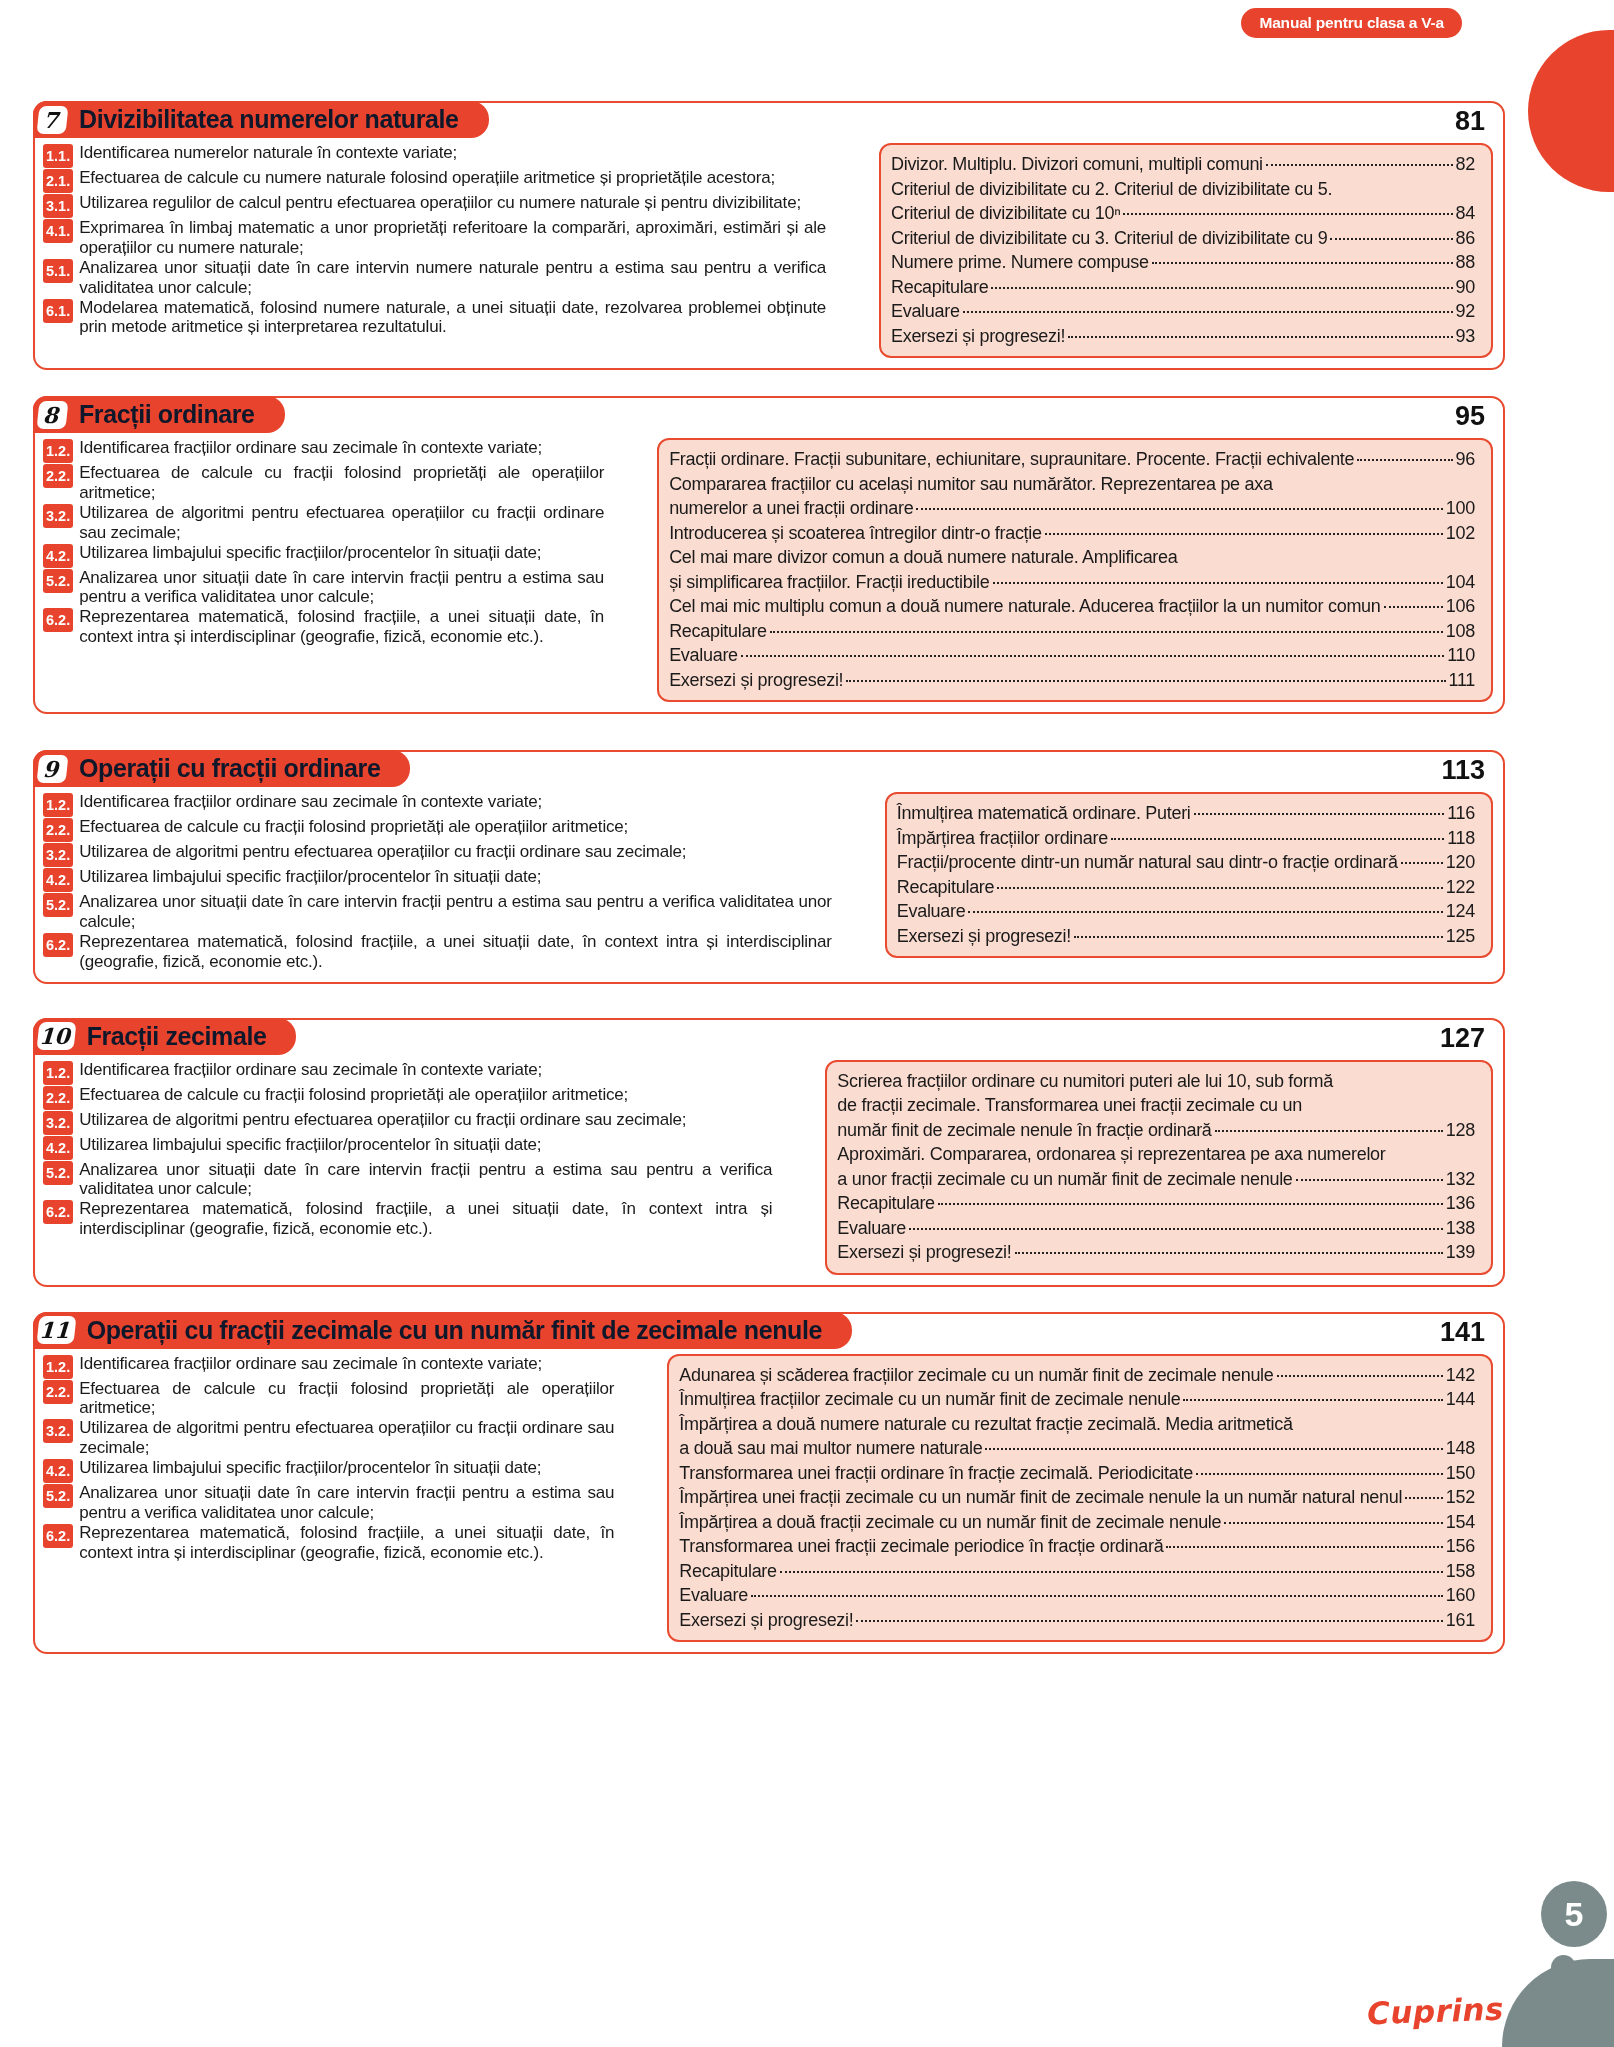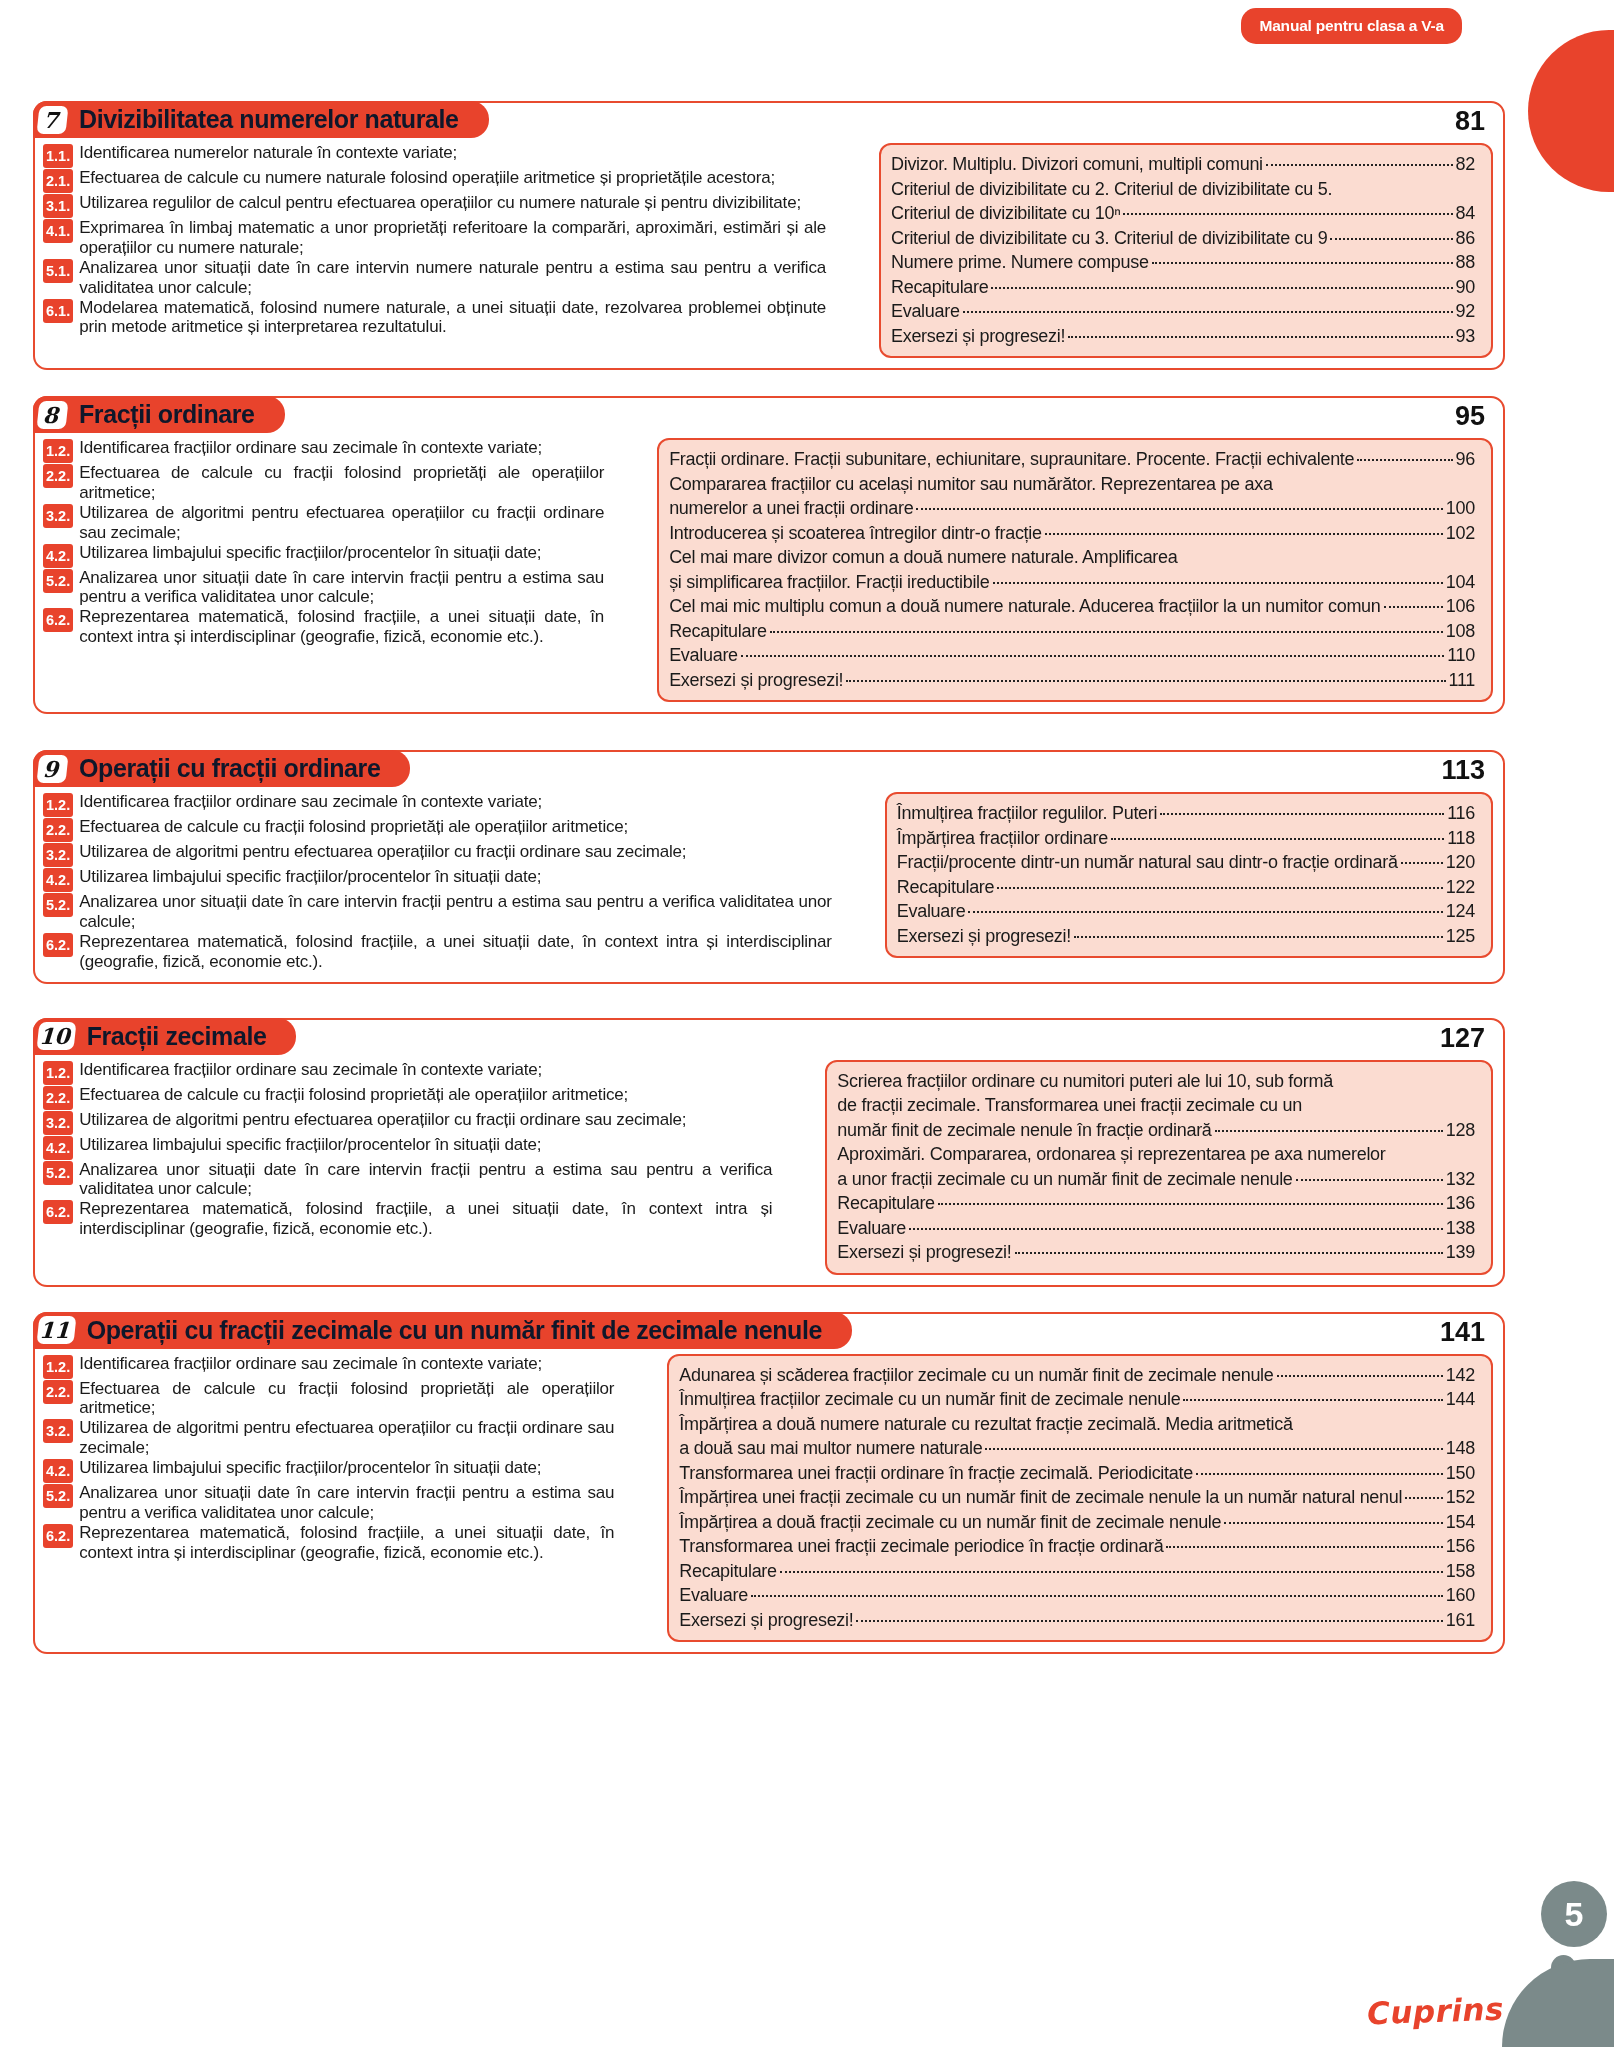--- a/index.html
+++ b/index.html
@@ -7,21 +7,21 @@
   body {
     position:relative; background:#ffffff; overflow:hidden;
     font-family:"Liberation Sans","DejaVu Sans",sans-serif;
     color:#1a1a1a;
   }
 
   
   .manual-pill{
     position:absolute; top:8px; right:152px; height:30px;
     background:#e8432c; color:#fff; font-weight:700; font-size:15.5px;
-    display:flex; align-items:center; padding:18px 18px; border-radius:15px;
+    display:flex; align-items:center; padding:12px 18px; border-radius:15px;
     letter-spacing:-0.2px;
   }
   .corner-blob-top{
     position:absolute; top:30px; right:-34px; width:120px; height:162px;
     background:#e8432c; border-radius:90px 0 0 90px;
   }
 
   
   .content{ position:absolute; left:33px; top:101px; width:1472px; }
   .sec{
@@ -297,21 +297,21 @@
             <span class="badge">5.2.</span>
             <span class="itext">Analizarea unor situații date în care intervin fracții pentru a  estima sau pentru a verifica validitatea unor calcule;</span>
           </div>
           <div class="item">
             <span class="badge">6.2.</span>
             <span class="itext">Reprezentarea  matematică, folosind fracțiile, a unei situații date, în context intra și interdisciplinar (geografie, fizică, economie etc.).</span>
           </div>
         </div>
       <div class="right">
           <div class="toc-line">
-            <span class="ttext">Înmulțirea fracțiilor regulilor. Puteri</span>
+            <span class="ttext">Înmulțirea matematică ordinare. Puteri</span>
             <span class="dots"></span>
             <span class="tpage">116</span>
           </div>
           <div class="toc-line">
             <span class="ttext">Împărțirea fracțiilor ordinare</span>
             <span class="dots"></span>
             <span class="tpage">118</span>
           </div>
           <div class="toc-line">
             <span class="ttext">Fracții/procente dintr-un număr natural sau dintr-o fracție ordinară</span>

